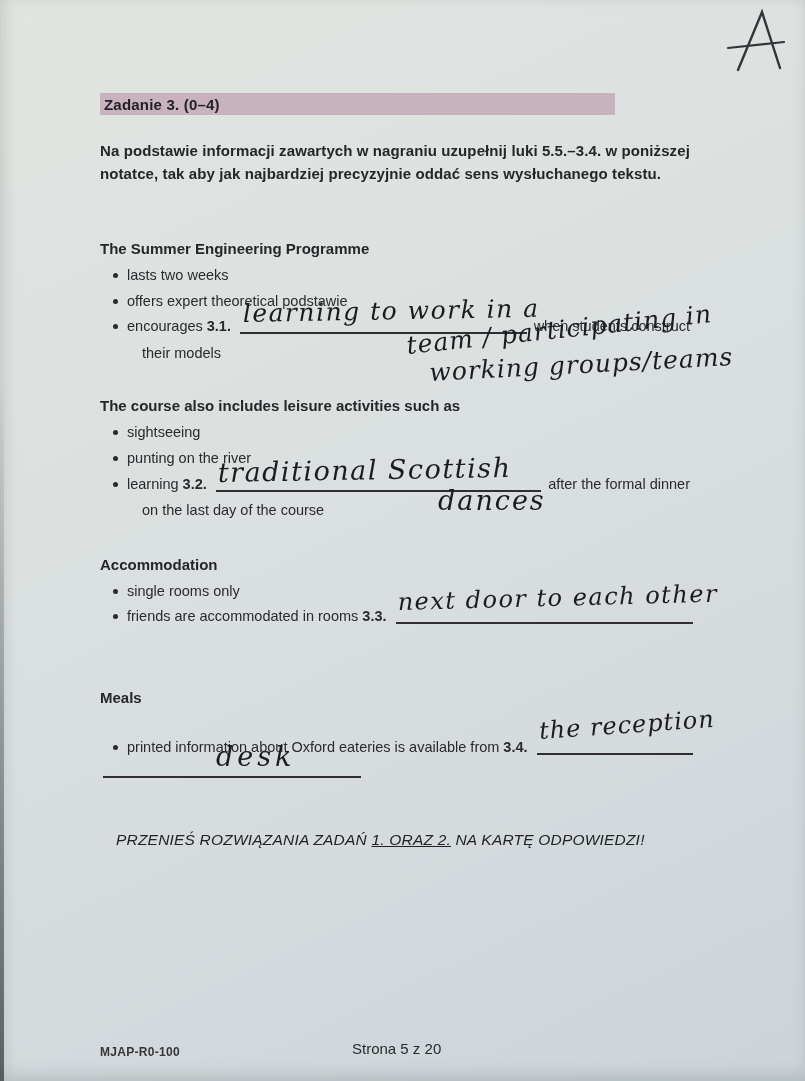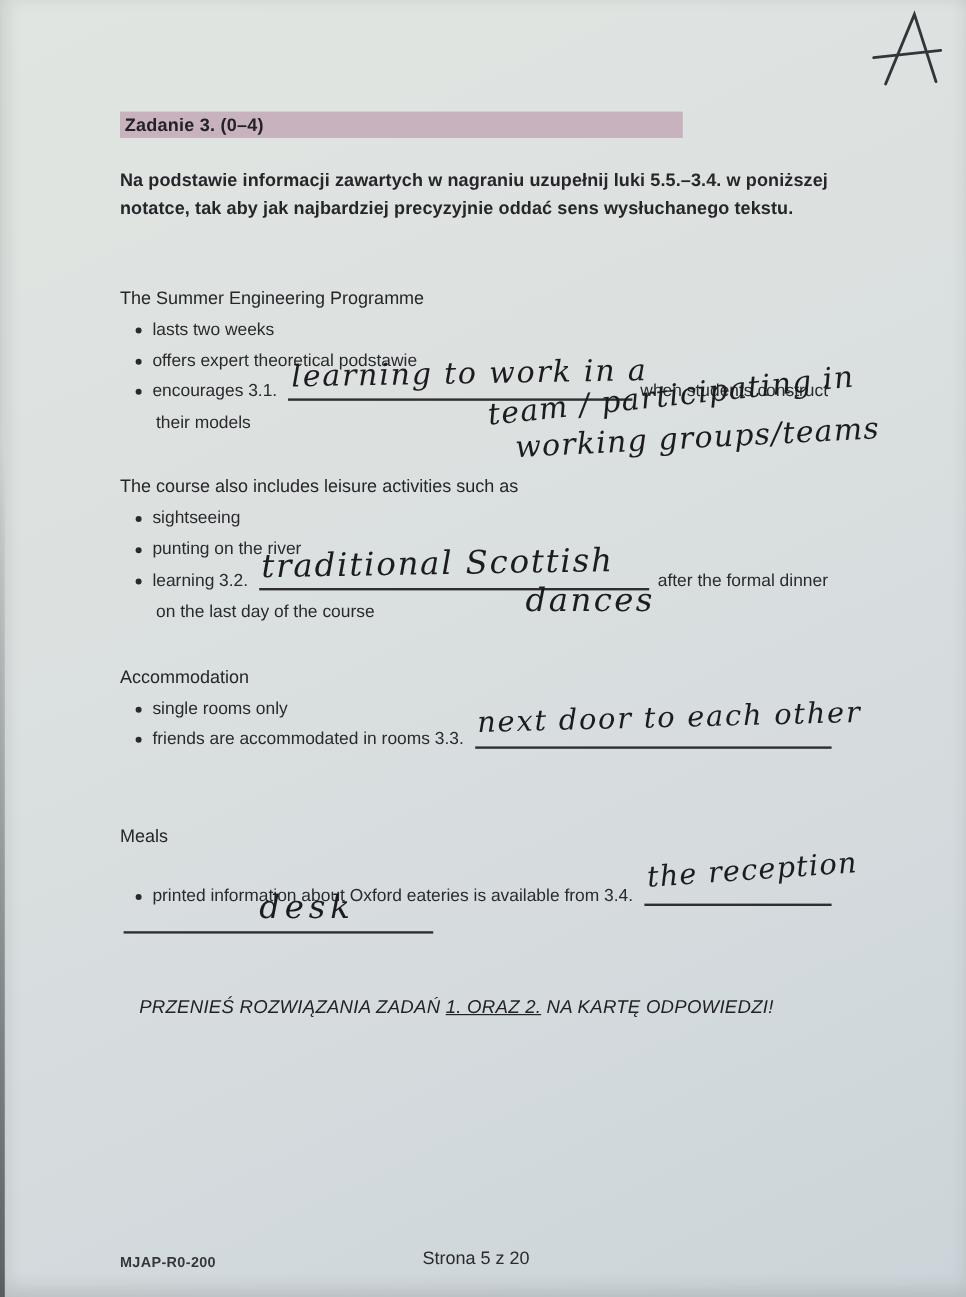--- a/index.html
+++ b/index.html
@@ -11,32 +11,32 @@
     font-family:"Liberation Sans",sans-serif;
     background:linear-gradient(155deg,#e1e5e1 0%,#dce1e0 35%,#d6dcde 65%,#ccd4d9 100%);
     box-shadow:inset 0 -8px 14px rgba(30,35,40,.10), inset 8px 0 14px rgba(30,35,40,.05);
   }
   #paper::before{
     content:"";position:absolute;left:0;top:35%;bottom:0;width:4px;
     background:linear-gradient(to bottom,rgba(25,30,35,0),rgba(20,25,30,.6));
   }
   .sr{position:absolute;width:1px;height:1px;overflow:hidden;clip-path:inset(50%);}
   .titlebar{
-    position:absolute;left:100px;top:93px;width:469px;height:22px;
+    position:absolute;left:100px;top:93px;width:515px;height:22px;
     display:flex;align-items:center;padding-left:4px;box-sizing:border-box;
   }
   .titlebar .tt{font-weight:bold;font-size:15px;color:#222226;letter-spacing:.2px;}
   .instr{position:absolute;left:100px;font-weight:bold;font-size:15px;color:#26262a;letter-spacing:.1px;white-space:nowrap;}
-  .heading{position:absolute;left:100px;font-weight:normal;font-size:15px;color:#26262a;white-space:nowrap;text-align:right;}
+  .heading{position:absolute;left:100px;font-weight:bold;font-size:15px;color:#26262a;white-space:nowrap;text-align:right;}
   .line{position:absolute;display:flex;align-items:flex-start;color:#2a2a2e;font-size:14.5px;line-height:19px;white-space:nowrap;}
   .dot{flex:none;width:5px;height:5px;border-radius:50%;background:#2a2a2e;margin:7px 9px 0 1px;}
   .pre{margin-right:4px;}
-  .num{font-weight:normal;margin-right:2px;}
+  .num{font-weight:bold;margin-right:2px;}
   .blank{flex:1;height:15px;border-bottom:2px solid #2f2f33;margin:0 7px;min-width:40px;}
-  .cont{position:absolute;left:130px;font-size:14.5px;color:#2a2a2e;white-space:nowrap;}
+  .cont{position:absolute;left:142px;font-size:14.5px;color:#2a2a2e;white-space:nowrap;}
   .hand{
     position:absolute;font-family:"DejaVu Serif",serif;font-style:italic;
     color:#1c1c20;white-space:nowrap;transform-origin:left bottom;line-height:1;
   }
   .dline{position:absolute;left:103px;top:776px;width:258px;height:2px;background:#2f2f33;}
   .transfer{position:absolute;left:116px;top:831px;font-weight:normal;font-style:italic;font-size:15.5px;color:#222226;letter-spacing:.2px;white-space:nowrap;}
   .transfer .u{text-decoration:underline;}
   .fcode{position:absolute;left:100px;top:1045px;font-size:12px;font-weight:bold;color:#36363a;letter-spacing:.3px;}
   .fpage{position:absolute;left:352px;top:1040px;font-size:15px;color:#2a2a2e;}
   .corner-a{position:absolute;left:722px;top:4px;width:72px;height:80px;}
@@ -123,16 +123,16 @@
     <span class="blank"></span>
   </div>
   <div class="hand" style="left:540px;top:719px;font-size:24px;letter-spacing:1px;transform:rotate(-4deg)">the reception</div>
   <div class="dline"></div>
   <div class="hand" style="left:216px;top:743px;font-size:27px;letter-spacing:4px">desk</div>
 
   <div class="transfer">
     <span>PRZENIEŚ ROZWIĄZANIA ZADAŃ </span><span class="u">1. ORAZ 2.</span><span> NA KARTĘ ODPOWIEDZI!</span>
   </div>
 
-  <div class="fcode">MJAP-R0-200</div>
+  <div class="fcode">MJAP-R0-100</div>
   <div class="fpage">Strona 5 z 20</div>
 
 </div>
 
 </body></html>

